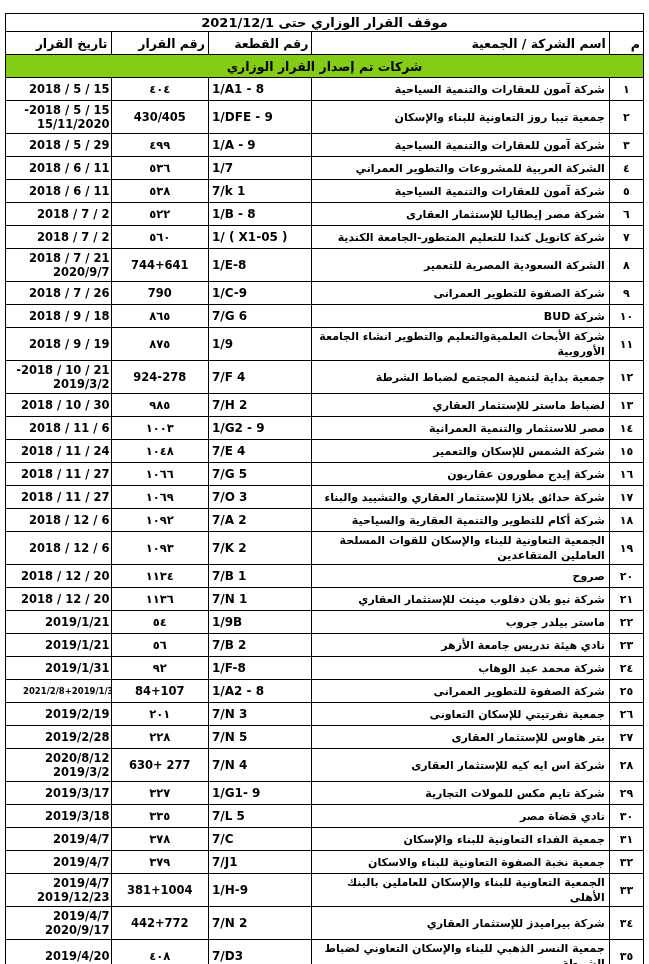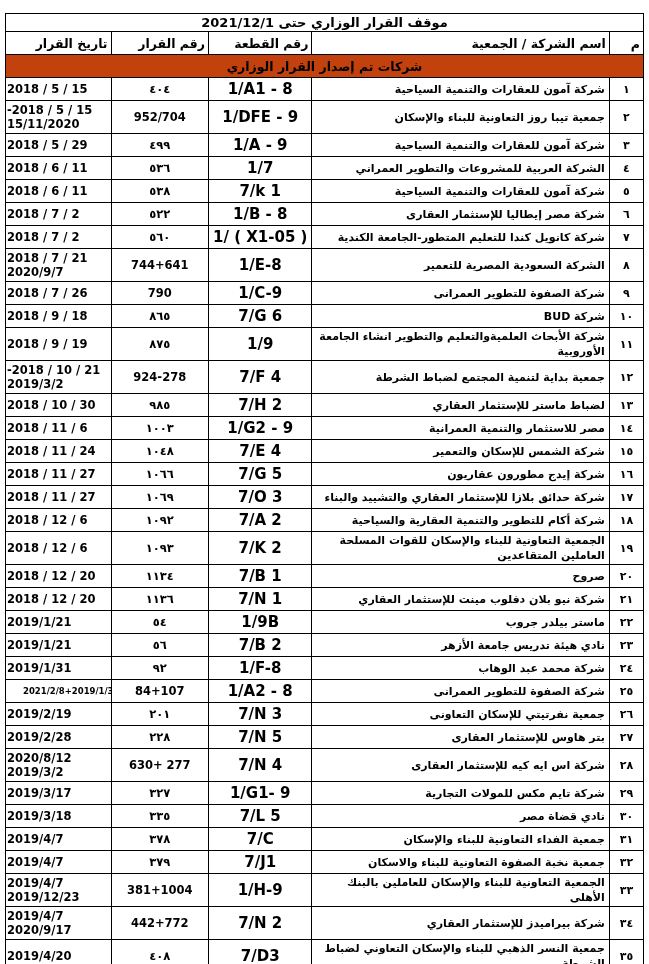--- a/index.html
+++ b/index.html
@@ -21,23 +21,23 @@
   }
   .header-row td{
     font-size:12.5px;height:20px;
   }
   .banner-row td{
     text-align:center;font-size:12.5px;height:20px;
   }
   tr.data-row{height:23px;}
   td.c-index{text-align:center;font-size:11px;}
   td.c-name{text-align:right;font-size:11px;line-height:15px;padding-right:4px;margin-left:29px;}
-  td.c-plot{text-align:center;font-size:15px;direction:ltr;}
+  td.c-plot{font-size:12px;direction:ltr;}
   td.c-decision{text-align:center;font-size:11.5px;direction:ltr;margin-left:19px;}
-  td.c-date{text-align:left;font-size:11.5px;direction:ltr;padding:2px 1px;}
+  td.c-date{text-align:right;font-size:11.5px;direction:ltr;padding:2px 1px;}
   .date-line{line-height:14px;white-space:nowrap;}
   td.small-date .date-line{font-size:8.5px;line-height:12px;margin-left:16px;}
 </style>
 </head>
 <body>
 
 <div class="page">
   <table>
     <colgroup>
       <col style="width:34px">
@@ -51,36 +51,36 @@
         <td colspan="5">موقف القرار الوزاري حتى 2021/12/1</td>
       </tr>
       <tr class="header-row">
         <td>م</td>
         <td>اسم الشركة / الجمعية</td>
         <td>رقم القطعة</td>
         <td>رقم القرار</td>
         <td>تاريخ القرار</td>
       </tr>
       <tr class="banner-row">
-        <td colspan="5" style="background: #c2410c;">شركات تم إصدار القرار الوزاري</td>
+        <td colspan="5" style="background: #84cc16;">شركات تم إصدار القرار الوزاري</td>
       </tr>
     <tr class="data-row">
       <td class="c-index">١</td>
       <td class="c-name">شركة آمون للعقارات والتنمية السياحية</td>
       <td class="c-plot">1/A1 - 8</td>
       <td class="c-decision">٤٠٤</td>
       <td class="c-date">
             <div class="date-line">2018 / 5 / 15</div>
           </td>
     </tr>
         <tr class="data-row">
       <td class="c-index">٢</td>
       <td class="c-name">جمعية تيبا روز التعاونية للبناء والإسكان</td>
       <td class="c-plot">1/DFE - 9</td>
-      <td class="c-decision">952/704</td>
+      <td class="c-decision">430/405</td>
       <td class="c-date">
             <div class="date-line">-2018 / 5 / 15</div>
             <div class="date-line">15/11/2020</div>
           </td>
     </tr>
         <tr class="data-row">
       <td class="c-index">٣</td>
       <td class="c-name">شركة آمون للعقارات والتنمية السياحية</td>
       <td class="c-plot">1/A - 9</td>
       <td class="c-decision">٤٩٩</td>

